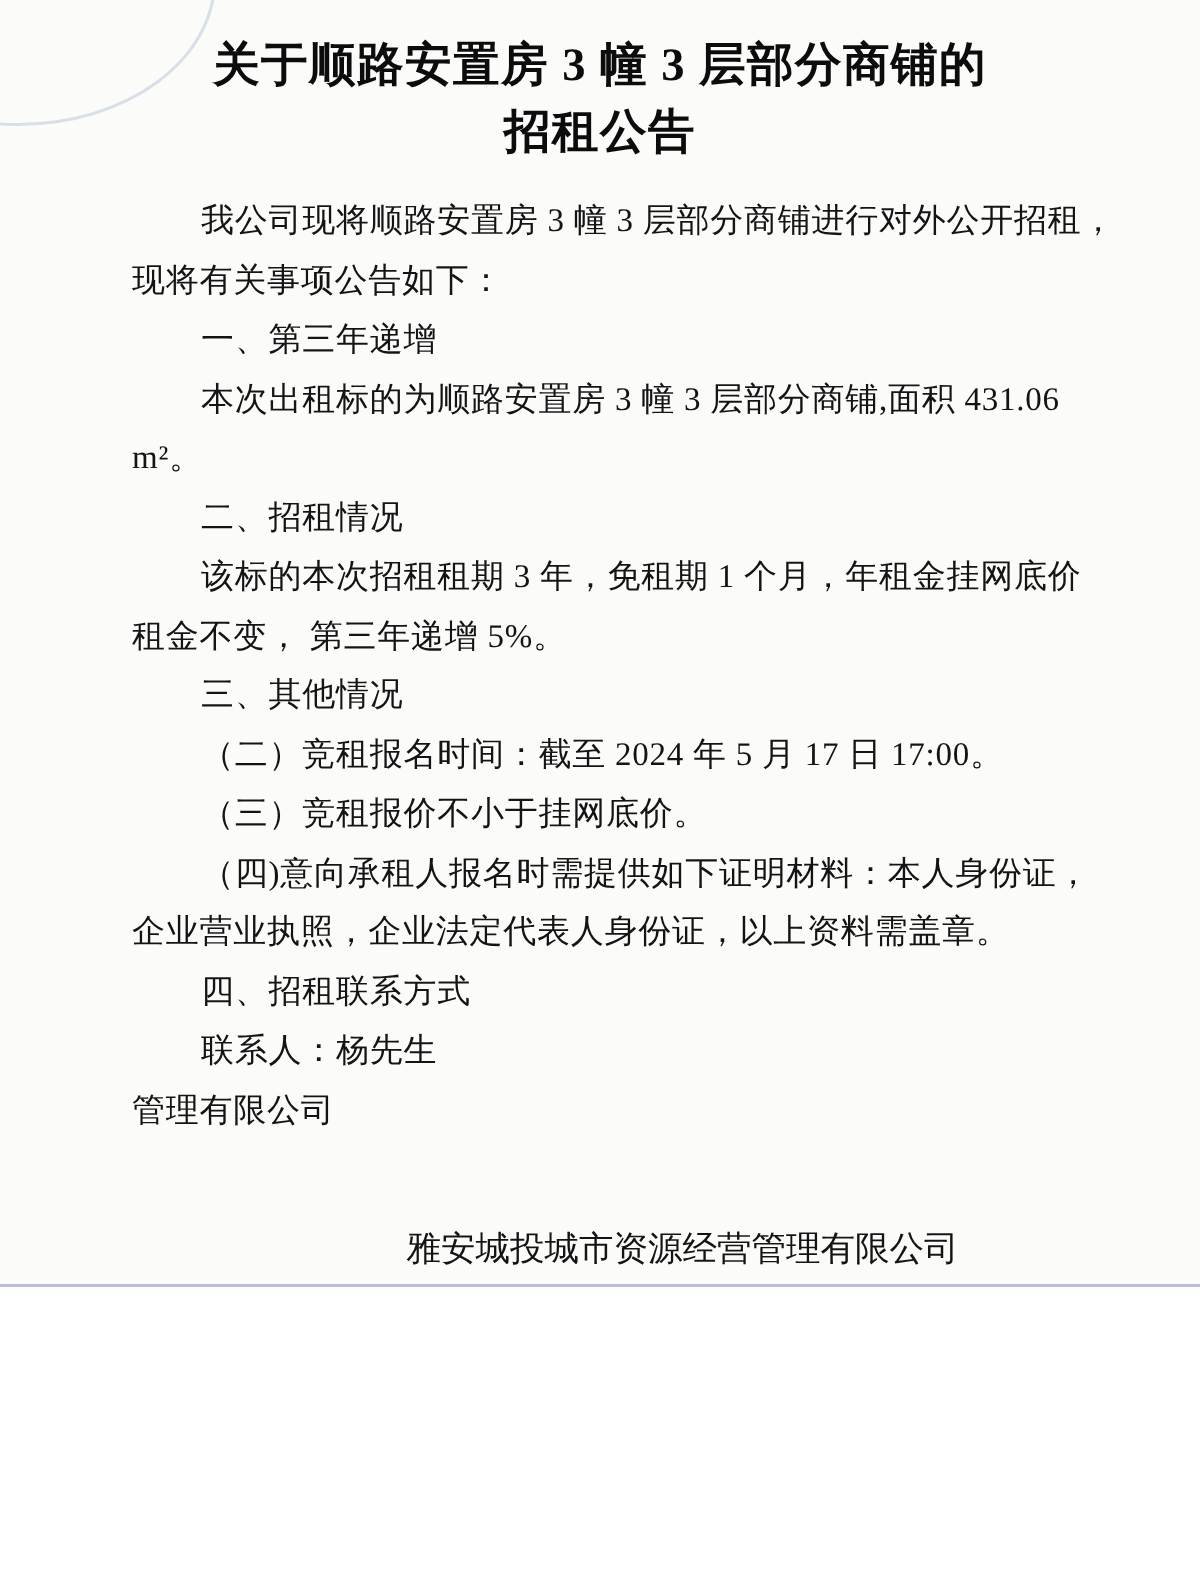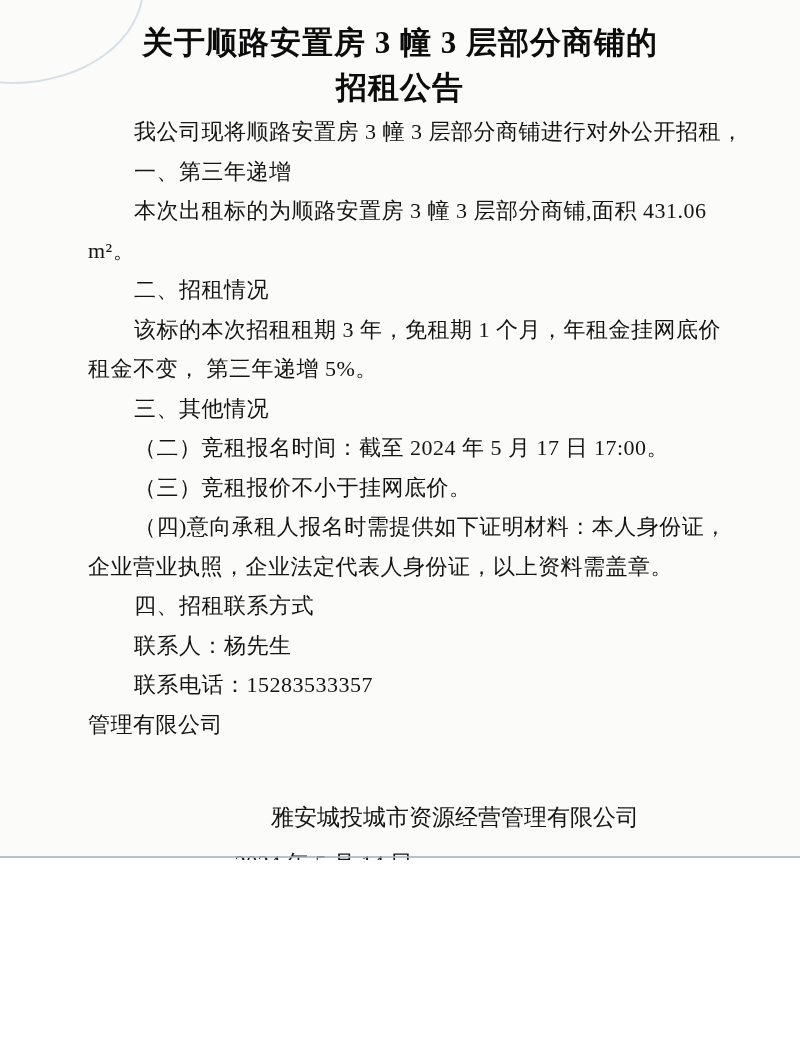--- a/index.html
+++ b/index.html
@@ -13,21 +13,21 @@
   }
   .doc{padding:20px 88px 0 88px;}
   .title{
     text-align:center;
     font-weight:bold;
     font-size:31px;
     line-height:45px;
     color:#0c0c0c;
     letter-spacing:1px;
   }
-  .body-text{margin-top:2px;}
+  .body-text{margin-top:17px;}
   .line{
     font-size:22px;
     line-height:39.5px;
     white-space:nowrap;
     letter-spacing:0.5px;
   }
   .ind{text-indent:46px;}
   .sign{margin-top:51px;}
   .sign-company{
     font-size:23px;
@@ -93,34 +93,34 @@
   <div class="corner-artifact"></div>
 
   <div class="doc">
     <div class="title">
       <div>关于顺路安置房 3 幢 3 层部分商铺的</div>
       <div>招租公告</div>
     </div>
 
     <div class="body-text">
       <div class="line ind">我公司现将顺路安置房 3 幢 3 层部分商铺进行对外公开招租，</div>
+      <div class="line">现将有关事项公告如下：</div>
       <div class="line ind">一、第三年递增</div>
       <div class="line ind">本次出租标的为顺路安置房 3 幢 3 层部分商铺,面积 431.06</div>
       <div class="line">m²。</div>
       <div class="line ind">二、招租情况</div>
       <div class="line ind">该标的本次招租租期 3 年，免租期 1 个月，年租金挂网底价</div>
       <div class="line">租金不变， 第三年递增 5%。</div>
       <div class="line ind">三、其他情况</div>
       <div class="line ind">（二）竞租报名时间：截至 2024 年 5 月 17 日 17:00。</div>
       <div class="line ind">（三）竞租报价不小于挂网底价。</div>
       <div class="line ind">（四)意向承租人报名时需提供如下证明材料：本人身份证，</div>
       <div class="line">企业营业执照，企业法定代表人身份证，以上资料需盖章。</div>
       <div class="line ind">四、招租联系方式</div>
       <div class="line ind">联系人：杨先生</div>
-      <div class="line ind">联系电话：15283533357</div>
       <div class="line">管理有限公司</div>
     </div>
 
     <div class="sign">
       <div class="sign-company">雅安城投城市资源经营管理有限公司</div>
       <div class="sign-date">2024 年 5 月 14 日</div>
     </div>
   </div>
 
   <svg class="seal" viewBox="-100 -100 200 200" preserveAspectRatio="none" aria-hidden="true">

